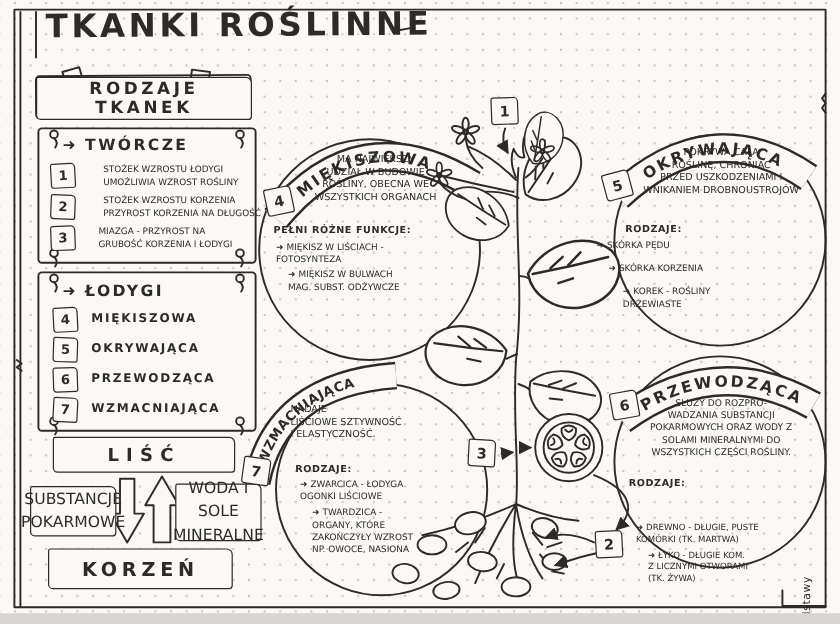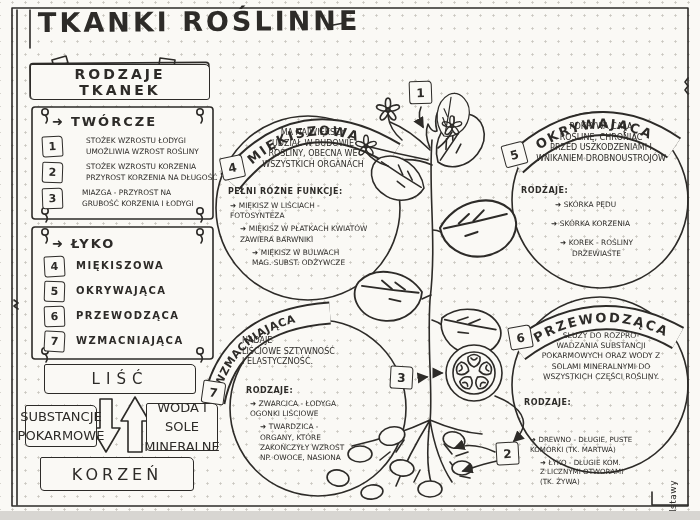--- a/index.html
+++ b/index.html
@@ -20,21 +20,21 @@
     display:flex;align-items:center;justify-content:center;text-align:center;
     border-radius:2px 5px 3px 4px;}
   .page-title{position:absolute;left:38px;top:6px;z-index:3;font-size:27px;font-weight:bold;
     letter-spacing:3px;transform:rotate(-0.4deg);}
   .hdr{left:30px;top:64px;width:178px;height:34px;font-size:14px;font-weight:bold;letter-spacing:3px;}
   .sec-label{position:absolute;z-index:3;font-size:13px;font-weight:bold;letter-spacing:2px;}
   .arrow-ic{font-size:13px;font-weight:bold;margin-right:6px;}
   .side-item{position:absolute;z-index:3;font-size:7.4px;line-height:1.42;white-space:pre-line;width:142px;margin-left:16px;}
   .stale-lbl{position:absolute;z-index:3;font-size:10px;font-weight:bold;letter-spacing:1.5px;}
   .flow-lbl{font-size:13px;line-height:1.5;font-weight:normal;padding:2px;}
-  .big-lbl{font-weight:normal;}
+  .big-lbl{font-weight:bold;}
   .c-desc{font-size:8px;line-height:1.34;text-align:center;}
   .c-sub{font-size:8px;font-weight:bold;letter-spacing:0.5px;}
   .bullets{position:absolute;z-index:3;}
   .bullet{font-size:7.4px;line-height:1.38;white-space:pre-line;margin-bottom:3px;}
   .bullet::before{content:"➜ ";font-weight:bold;}
   .stair .bullet:nth-child(2){margin-left:10px;}
   .stair .bullet:nth-child(3){margin-left:22px;}
   .banner-title{font-family:"DejaVu Sans",sans-serif;font-size:13px;font-weight:bold;
     letter-spacing:2.5px;fill:#2d2b28;}
   .banner-title.vsm{font-size:11px;letter-spacing:0.8px;}
@@ -191,21 +191,21 @@
   <span class="stamp small" style="left:42px;top:136px;transform:rotate(-3deg);">1</span>
   <div class="side-item" style="left:70px;top:136px;">STOŻEK WZROSTU ŁODYGI
 UMOŻLIWIA WZROST ROŚLINY</div>
   <span class="stamp small" style="left:42px;top:162px;transform:rotate(2deg);">2</span>
   <div class="side-item" style="left:70px;top:162px;">STOŻEK WZROSTU KORZENIA
 PRZYROST KORZENIA NA DŁUGOŚĆ</div>
   <span class="stamp small" style="left:42px;top:188px;transform:rotate(-2deg);">3</span>
   <div class="side-item" style="left:66px;top:188px;">MIAZGA - PRZYROST NA
 GRUBOŚĆ KORZENIA I ŁODYGI</div>
 
-  <div class="sec-label" style="left:52px;top:236px;"><span class="arrow-ic">➜</span><span>ŁYKO</span></div>
+  <div class="sec-label" style="left:52px;top:236px;"><span class="arrow-ic">➜</span><span>ŁODYGI</span></div>
   <span class="stamp small" style="left:44px;top:256px;transform:rotate(-3deg);">4</span>
   <div class="stale-lbl" style="left:76px;top:260px;">MIĘKISZOWA</div>
   <span class="stamp small" style="left:44px;top:281px;transform:rotate(2deg);">5</span>
   <div class="stale-lbl" style="left:76px;top:285px;">OKRYWAJĄCA</div>
   <span class="stamp small" style="left:44px;top:306px;transform:rotate(-2deg);">6</span>
   <div class="stale-lbl" style="left:76px;top:310px;">PRZEWODZĄCA</div>
   <span class="stamp small" style="left:44px;top:331px;transform:rotate(3deg);">7</span>
   <div class="stale-lbl" style="left:76px;top:335px;">WZMACNIAJĄCA</div>
 
   <div class="boxlbl big-lbl" style="left:44px;top:364px;width:150px;height:28px;font-size:15px;letter-spacing:6px;">LIŚĆ</div>
@@ -217,33 +217,31 @@
 
   <span class="stamp" style="left:221px;top:156px;transform:rotate(-12deg);">4</span>
   <div class="txt c-desc" style="left:238px;top:128px;width:150px;">MA NAJWIĘKSZY
 UDZIAŁ W BUDOWIE
 ROŚLINY, OBECNA WE
 WSZYSTKICH ORGANACH</div>
   <div class="txt c-sub" style="left:228px;top:187px;">PEŁNI RÓŻNE FUNKCJE:</div>
   <div class="bullets stair" style="left:230px;top:201px;">
     <div class="bullet">MIĘKISZ W LIŚCIACH -
 FOTOSYNTEZA</div>
-    <div class="bullet">MIĘKISZ W PŁATKACH KWIATÓW
-ZAWIERA BARWNIKI</div>
     <div class="bullet">MIĘKISZ W BULWACH
 MAG. SUBST. ODŻYWCZE</div>
   </div>
 
   <span class="stamp" style="left:503px;top:143px;transform:rotate(-15deg);">5</span>
   <div class="txt c-desc" style="left:518px;top:122px;width:166px;">POKRYWA CAŁĄ
 ROŚLINĘ, CHRONIĄC
 PRZED USZKODZENIAMI I
 WNIKANIEM DROBNOUSTROJÓW</div>
   <div class="txt c-sub" style="left:521px;top:186px;">RODZAJE:</div>
-  <div class="bullets stair" style="left:538px;top:200px;text-align:center;">
+  <div class="bullets stair" style="left:497px;top:200px;">
     <div class="bullet" style="margin-bottom:9px;">SKÓRKA PĘDU</div>
     <div class="bullet" style="margin-bottom:9px;">SKÓRKA KORZENIA</div>
     <div class="bullet">KOREK - ROŚLINY
 DRZEWIASTE</div>
   </div>
 
   <span class="stamp" style="left:509px;top:326px;transform:rotate(-10deg);">6</span>
   <div class="txt c-desc" style="left:516px;top:331px;width:170px;font-size:7.6px;">SŁUŻY DO ROZPRO-
 WADZANIA SUBSTANCJI
 POKARMOWYCH ORAZ WODY Z

